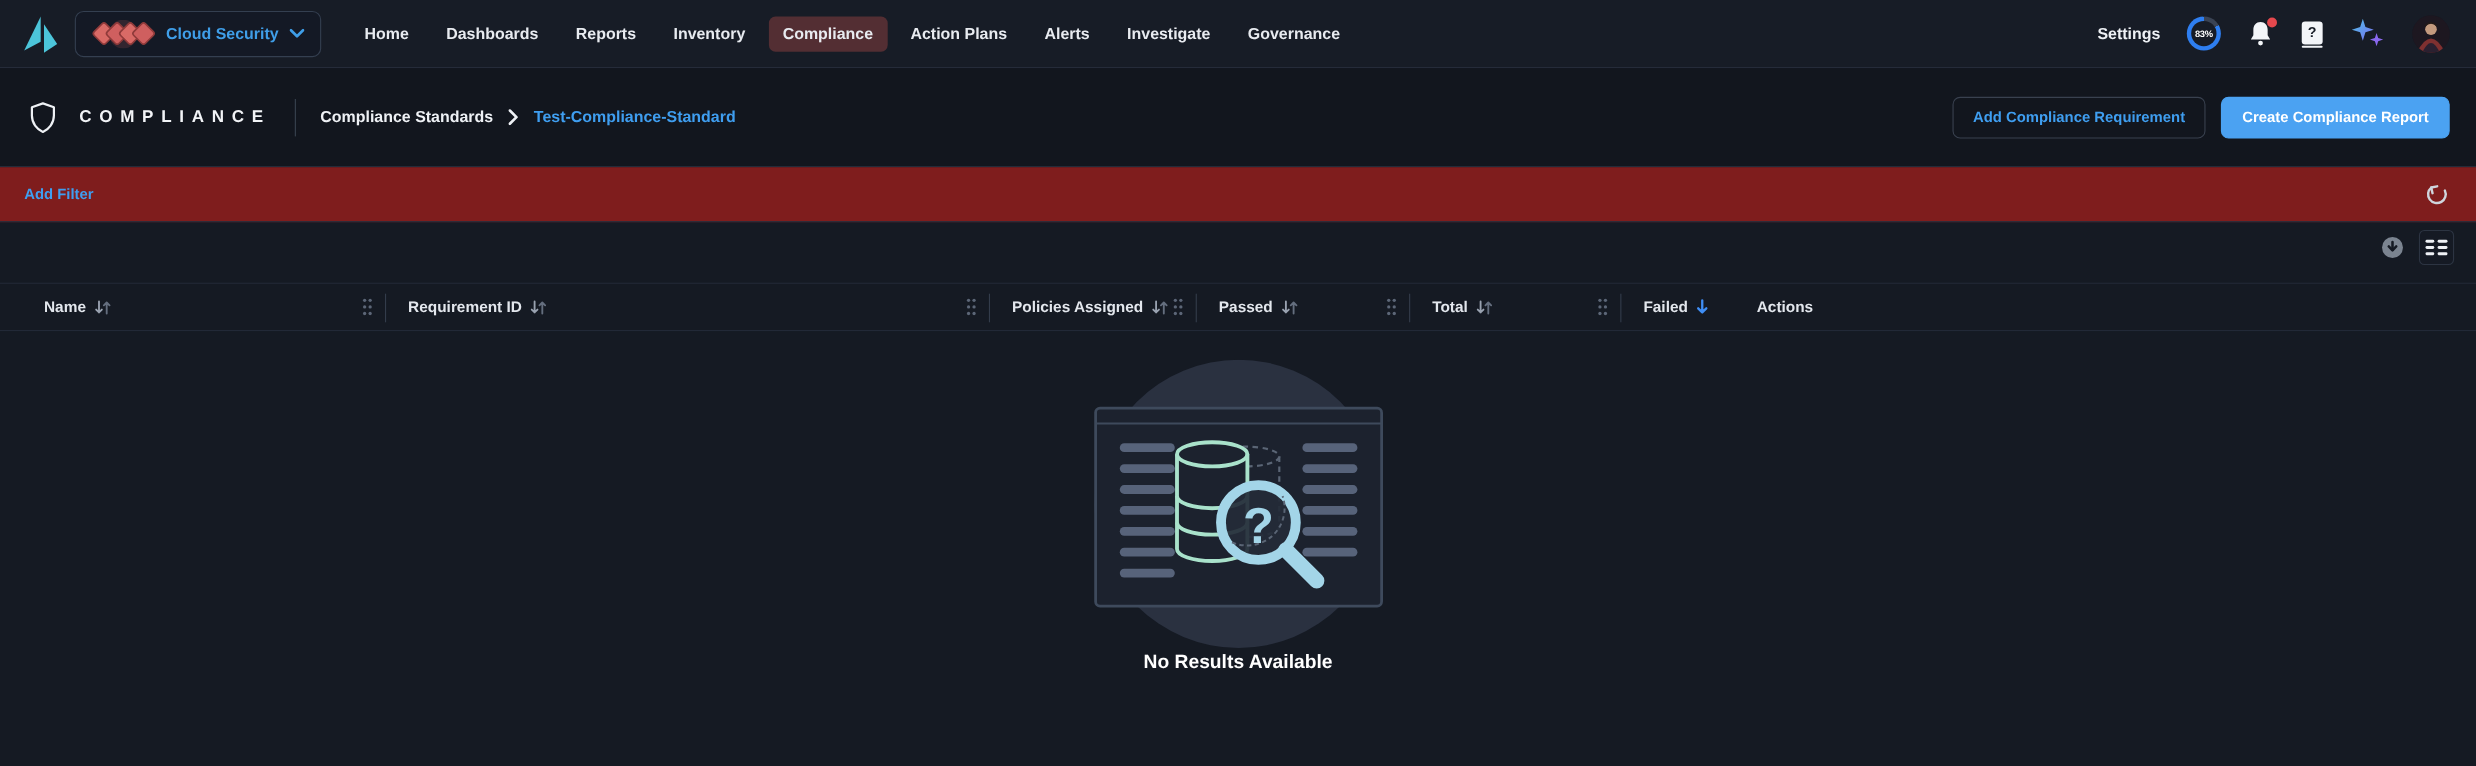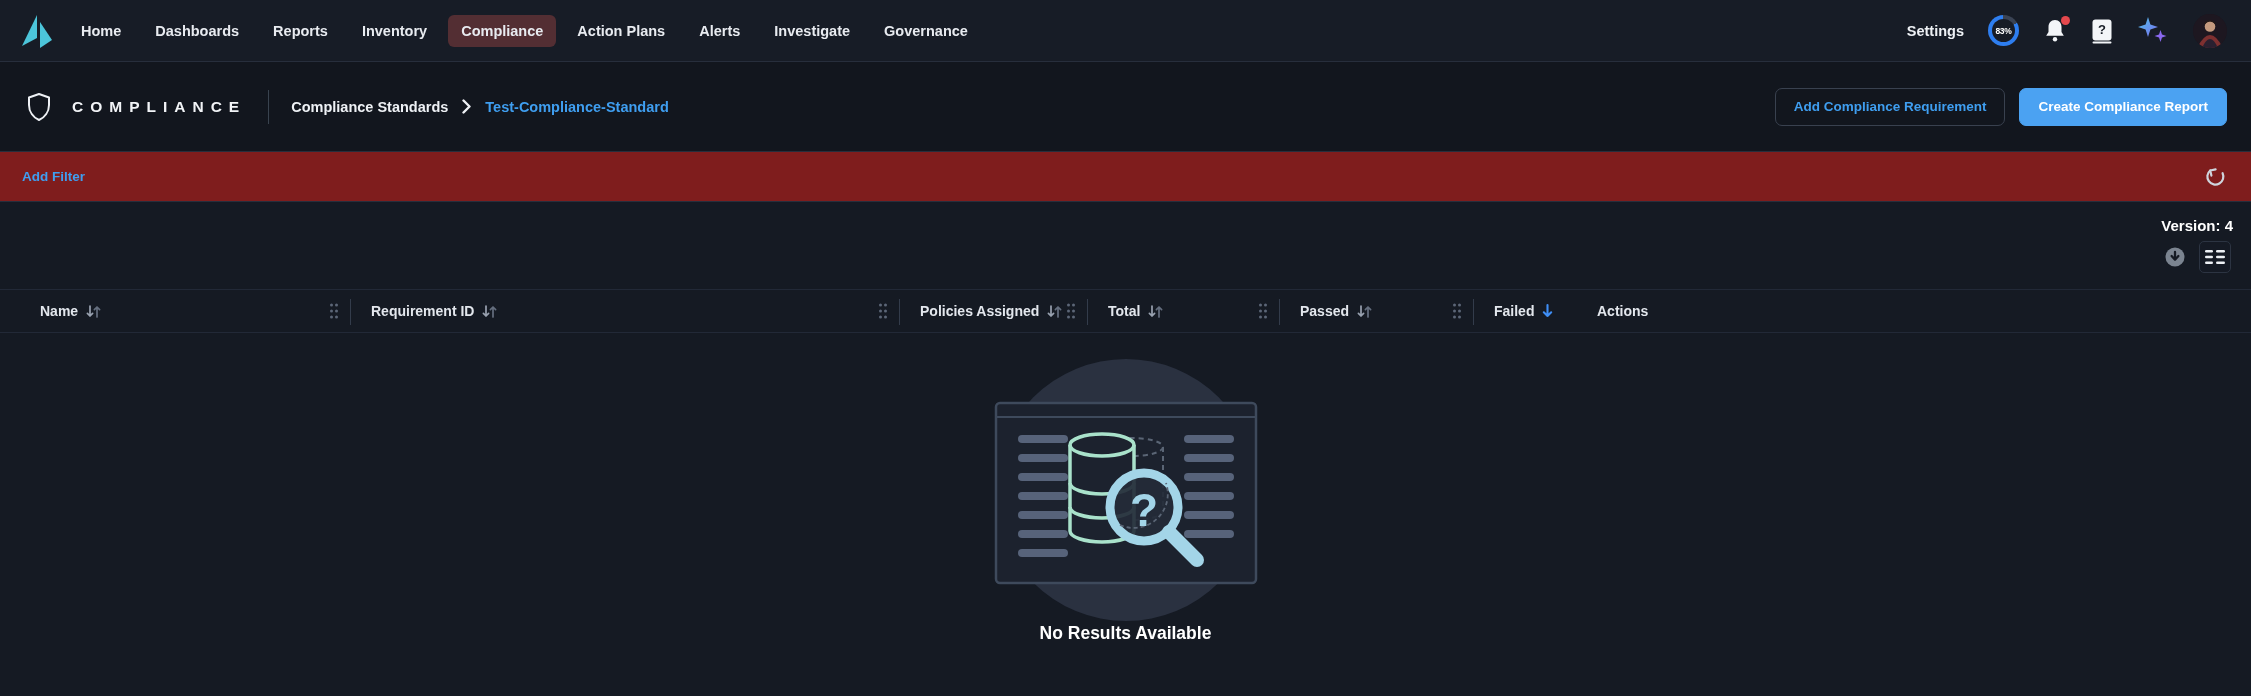--- a/index.html
+++ b/index.html
@@ -138,20 +138,33 @@
 </style>
 </head>
 <body>
 
 <header class="topnav">
   <svg class="brand-logo" viewBox="0 0 36 36">
     <polygon points="19,2 4,33 19,25" fill="#4cc5da"></polygon>
     <polygon points="22,9 22,35 34,27" fill="#4cc5da"></polygon>
   </svg>
 
+  <div class="product-switcher">
+    <svg width="58" height="26" viewBox="0 0 58 26">
+      <circle cx="29" cy="13" r="13" fill="rgba(217,106,102,0.16)"></circle>
+      <rect x="4" y="5" width="15" height="15" rx="2.5" transform="rotate(45 11.5 12.5)" fill="#d96a66" stroke="#8f3a3a" stroke-width="1.5"></rect>
+      <rect x="16" y="5" width="15" height="15" rx="2.5" transform="rotate(45 23.5 12.5)" fill="#cf5f5f" stroke="#8f3a3a" stroke-width="1.5"></rect>
+      <rect x="28" y="5" width="15" height="15" rx="2.5" transform="rotate(45 35.5 12.5)" fill="#d96a66" stroke="#8f3a3a" stroke-width="1.5"></rect>
+      <rect x="40" y="5" width="15" height="15" rx="2.5" transform="rotate(45 47.5 12.5)" fill="#cf5f5f" stroke="#8f3a3a" stroke-width="1.5"></rect>
+    </svg>
+    <span class="label">Cloud Security</span>
+    <svg width="14" height="9" viewBox="0 0 14 9">
+      <polyline points="1.5,1.5 7,7 12.5,1.5" fill="none" stroke="#3f9ee8" stroke-width="2.4" stroke-linecap="round" stroke-linejoin="round"></polyline>
+    </svg>
+  </div>
 
   <nav class="navlist">
     <div class="nav-item">Home</div>
     <div class="nav-item">Dashboards</div>
     <div class="nav-item">Reports</div>
     <div class="nav-item">Inventory</div>
     <div class="nav-item active">Compliance</div>
     <div class="nav-item">Action Plans</div>
     <div class="nav-item">Alerts</div>
     <div class="nav-item">Investigate</div>
@@ -233,23 +246,20 @@
   <span class="add-filter">Add Filter</span>
   <div class="filter-spacer"></div>
   <svg width="24" height="24" viewBox="0 0 24 24" style="cursor:pointer;">
     <path d="M7.2 5.5 A8 8 0 1 0 19.6 8.2" fill="none" stroke="#cfd5dd" stroke-width="2.2" stroke-linecap="round"></path>
     <path d="M7.2 5.5 L12.6 4.4 M7.2 5.5 L8.4 10.6" fill="none" stroke="#cfd5dd" stroke-width="2.2" stroke-linecap="round"></path>
   </svg>
 </section>
 
 <main class="content">
 
-  <div class="version-row">
-    <span>Version: 4</span>
-  </div>
 
   <div class="toolbar-row">
 
     <div class="tool-btn">
       <svg width="24" height="24" viewBox="0 0 24 24">
         <circle cx="12" cy="12" r="9.5" fill="#7b8490"></circle>
         <line x1="12" y1="7" x2="12" y2="14" stroke="#151a23" stroke-width="2.3" stroke-linecap="round"></line>
         <polyline points="8.6,11 12,14.6 15.4,11" fill="none" stroke="#151a23" stroke-width="2.3" stroke-linecap="round" stroke-linejoin="round"></polyline>
       </svg>
     </div>
@@ -319,41 +329,41 @@
             <circle cx="7.5" cy="2" r="1.5"></circle>
             <circle cx="2.5" cy="8" r="1.5"></circle>
             <circle cx="7.5" cy="8" r="1.5"></circle>
             <circle cx="2.5" cy="14" r="1.5"></circle>
             <circle cx="7.5" cy="14" r="1.5"></circle>
           </g>
       </svg>
       <span class="col-divider"></span>
     </div>
 
-    <div class="col" style="width:192px">
-      <span class="label">Total</span>
+    <div class="col" style="width:194px">
+      <span class="label">Passed</span>
       <svg class="sort" width="17" height="15" viewBox="0 0 17 15">
         <path d="M5 2 V12 M5 12 L2.4 9.4 M5 12 L7.6 9.4" fill="none" stroke="#99a2b0" stroke-width="1.7" stroke-linecap="round" stroke-linejoin="round"></path>
         <path d="M12 13 V3 M12 3 L9.4 5.6 M12 3 L14.6 5.6" fill="none" stroke="#646e7e" stroke-width="1.7" stroke-linecap="round" stroke-linejoin="round"></path>
       </svg>
       <svg class="grip" width="10" height="16" viewBox="0 0 10 16">
         <g fill="#5c6677">
             <circle cx="2.5" cy="2" r="1.5"></circle>
             <circle cx="7.5" cy="2" r="1.5"></circle>
             <circle cx="2.5" cy="8" r="1.5"></circle>
             <circle cx="7.5" cy="8" r="1.5"></circle>
             <circle cx="2.5" cy="14" r="1.5"></circle>
             <circle cx="7.5" cy="14" r="1.5"></circle>
           </g>
       </svg>
       <span class="col-divider"></span>
     </div>
 
-    <div class="col" style="width:194px">
-      <span class="label">Passed</span>
+    <div class="col" style="width:192px">
+      <span class="label">Total</span>
       <svg class="sort" width="17" height="15" viewBox="0 0 17 15">
         <path d="M5 2 V12 M5 12 L2.4 9.4 M5 12 L7.6 9.4" fill="none" stroke="#99a2b0" stroke-width="1.7" stroke-linecap="round" stroke-linejoin="round"></path>
         <path d="M12 13 V3 M12 3 L9.4 5.6 M12 3 L14.6 5.6" fill="none" stroke="#646e7e" stroke-width="1.7" stroke-linecap="round" stroke-linejoin="round"></path>
       </svg>
       <svg class="grip" width="10" height="16" viewBox="0 0 10 16">
         <g fill="#5c6677">
             <circle cx="2.5" cy="2" r="1.5"></circle>
             <circle cx="7.5" cy="2" r="1.5"></circle>
             <circle cx="2.5" cy="8" r="1.5"></circle>
             <circle cx="7.5" cy="8" r="1.5"></circle>

